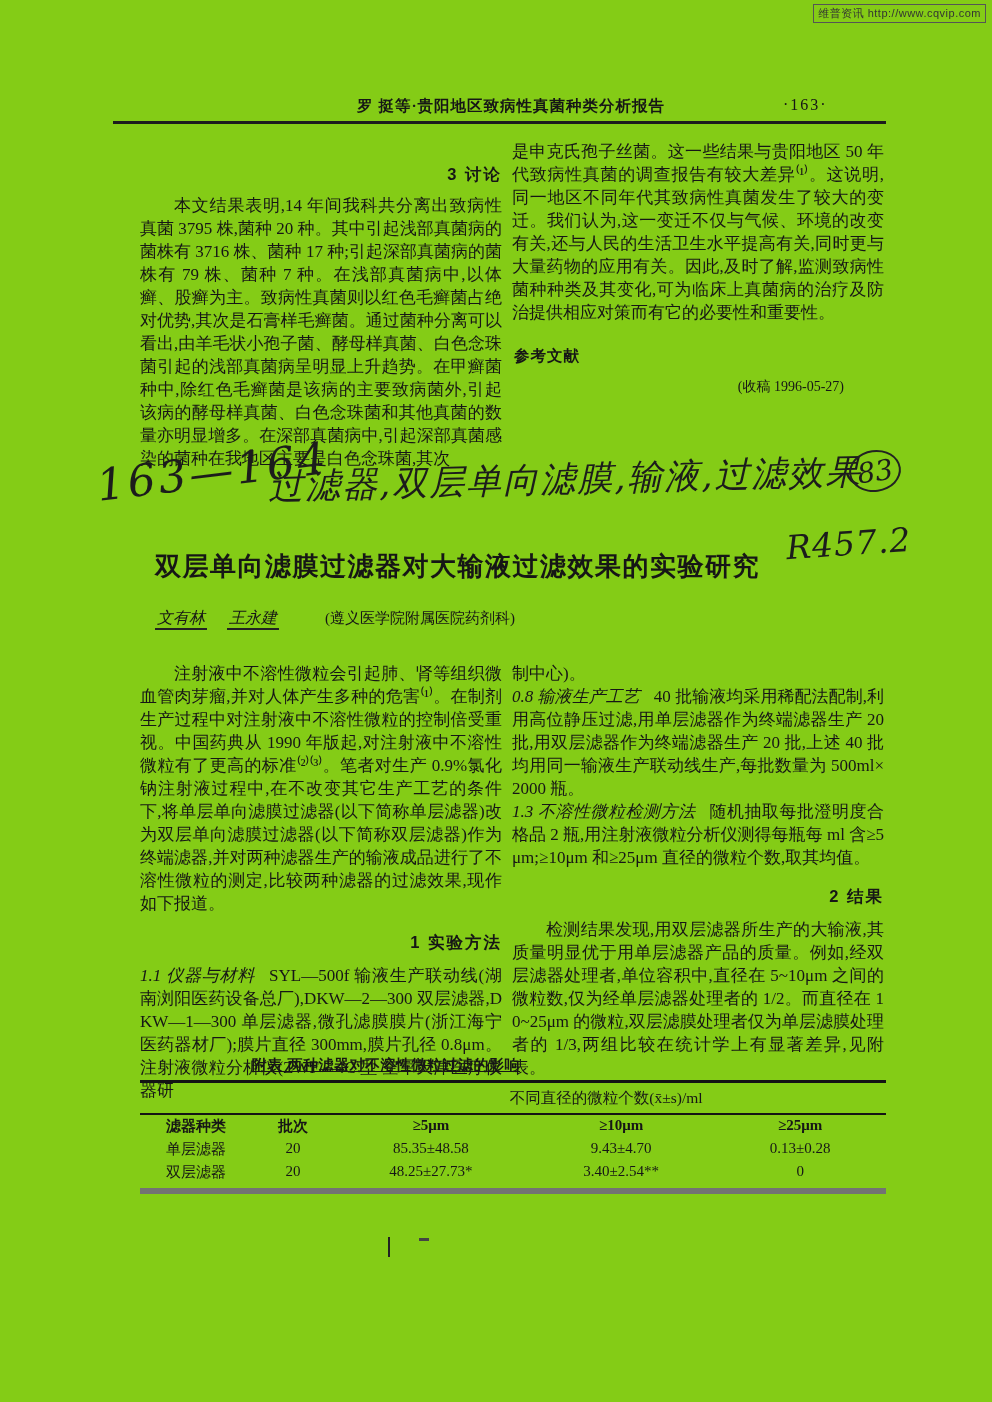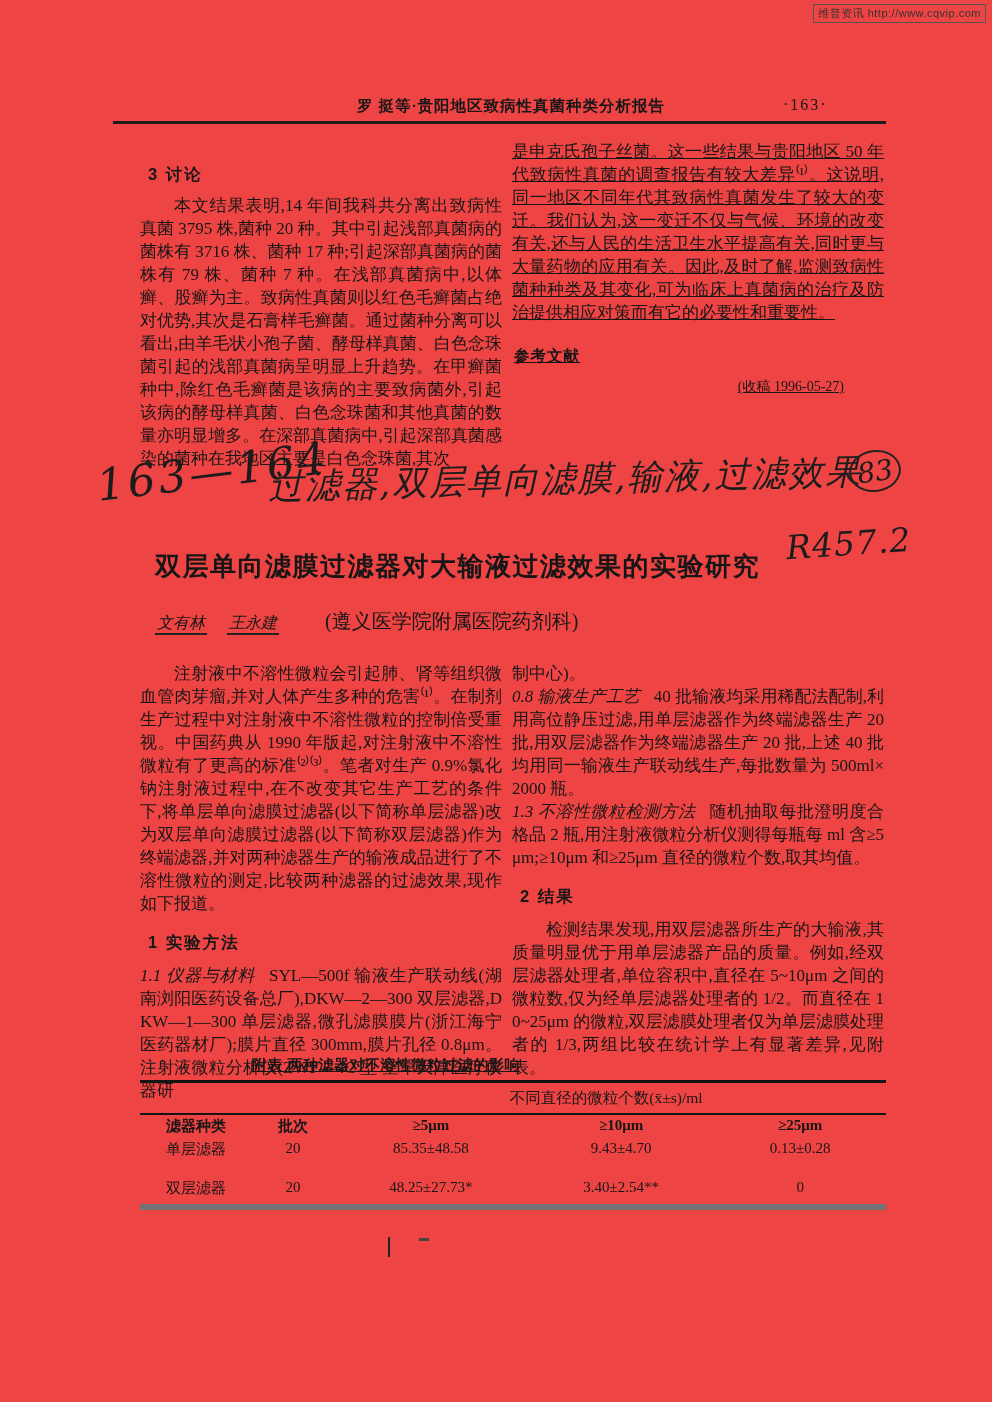--- a/index.html
+++ b/index.html
@@ -1,38 +1,38 @@
 <!DOCTYPE html>
 <html><head>
 <meta charset="utf-8">
 <style>
   * { margin:0; padding:0; box-sizing:border-box; }
   body { background:#ffffff; font-family:"Liberation Serif", serif; }
   .page {
     position:relative; width:992px; height:1402px; margin:0 auto;
-    background:#ef4444; color:#161616; overflow:hidden;
+    background:#84cc16; color:#161616; overflow:hidden;
   }
   .watermark {
     position:absolute; top:4px; right:6px; font-size:11px; color:#333;
     border:1px solid #555; padding:1px 4px; letter-spacing:0.5px;
     font-family:"Liberation Sans", sans-serif;
   }
   .runhead-title { position:absolute; left:357px; top:96px; font-size:15.5px; letter-spacing:1px; font-weight:bold; }
   .runhead-page  { position:absolute; left:783px; top:96px; font-size:16px; letter-spacing:2px; }
   .runhead-rule  { position:absolute; left:113px; top:121px; width:773px; height:3px; background:#1d1d1d; }
 
   .col { position:absolute; text-align:justify; word-break:break-all; font-size:17px; line-height:23px; }
   .a1-left  { left:140px; top:163px; width:362px; }
-  .a1-right { left:512px; top:140px; width:372px;text-decoration:underline; }
+  .a1-right { left:512px; top:140px; width:372px; }
   .a2-left  { left:140px; top:662px; width:362px; }
   .a2-right { left:512px; top:662px; width:372px; }
 
   h3.sec {
     font-family:"Liberation Sans", sans-serif; font-size:16.5px; font-weight:bold;
-    margin:0 0 8px 8px; text-align:left; letter-spacing:2px;
+    margin:0 0 8px 8px; text-align:right; letter-spacing:2px;
   }
   h3.sec-mid { margin-top:16px; margin-bottom:10px; }
   .indent { text-indent:2em; }
   .m-label { font-style:italic; margin-right:14px; }
   .refhead { font-family:"Liberation Sans", sans-serif; font-size:15.5px; font-weight:bold; margin:20px 0 8px 2px; text-align:left; letter-spacing:1px; }
   .ref { font-size:13.5px; line-height:21px; }
   .received { font-size:14px; text-align:right; margin-top:8px; padding-right:40px; }
 
   .hw { font-style:italic; color:#1c1c1c; font-family:"DejaVu Serif", serif; white-space:nowrap; }
   .hw-pages    { position:absolute; left:96px;  top:446px; font-size:44px; transform:rotate(-7deg); letter-spacing:3px; }
@@ -42,36 +42,36 @@
                  transform:rotate(-8deg); }
   .hw-class    { position:absolute; left:786px; top:524px; font-size:33px; transform:rotate(-4deg); letter-spacing:1px; }
 
   .title {
     position:absolute; left:155px; top:549px; width:640px;
     font-family:"Liberation Sans", sans-serif; font-size:26px; font-weight:bold; letter-spacing:1.5px;
     white-space:nowrap;
   }
   .authors { position:absolute; left:155px; top:608px; font-size:16px; }
   .author { font-style:italic; border-bottom:2px solid #222; padding:0 2px 2px 2px; margin-right:16px; }
-  .affil { margin-left:26px; font-size:20px; }
+  .affil { margin-left:26px; font-size:15px; }
 
   .table-caption {
     position:absolute; left:150px; top:1056px; width:370px; text-align:right;
     font-family:"Liberation Sans", sans-serif; font-weight:bold; font-size:15px; letter-spacing:0.5px;text-decoration:underline;
   }
   .datatable {
     position:absolute; left:140px; top:1080px; width:746px;
     border-top:3px solid #141414; border-bottom:6px solid #737373;
   }
   .spanner-row { display:grid; grid-template-columns:25% 75%; border-bottom:2px solid #141414; }
   .spanner-cell { text-align:center; font-size:15.5px; padding:5px 0 4px 0; }
   .t-row { display:grid; grid-template-columns:15% 11% 26% 25% 23%; }
   .t-row > div { text-align:center; font-size:15px; padding:2px 0; }
   .t-head > div { font-weight:bold; padding-top:2px; font-family:"Liberation Serif", serif; }
-  .t-row.last > div { padding-bottom:6px;margin-top:16px; }
+  .t-row.last > div { padding-bottom:6px; }
 
   .artifact-v { position:absolute; left:388px; top:1237px; width:2px; height:20px; background:#222; }
   .artifact-d { position:absolute; left:419px; top:1238px; width:10px; height:3px; background:#444; }
 </style>
 </head>
 <body>
 
 <div class="page">
 
   <div class="watermark">维普资讯 http://www.cqvip.com</div>

